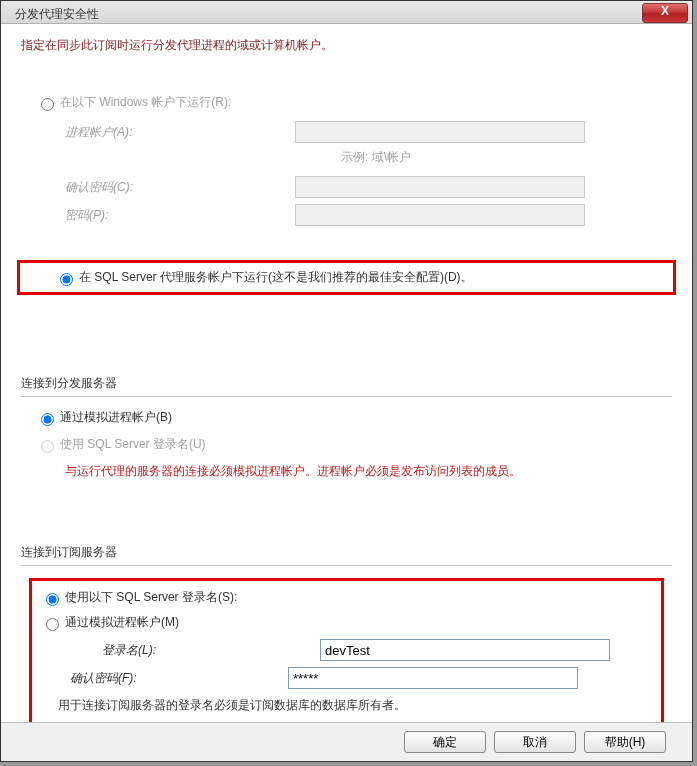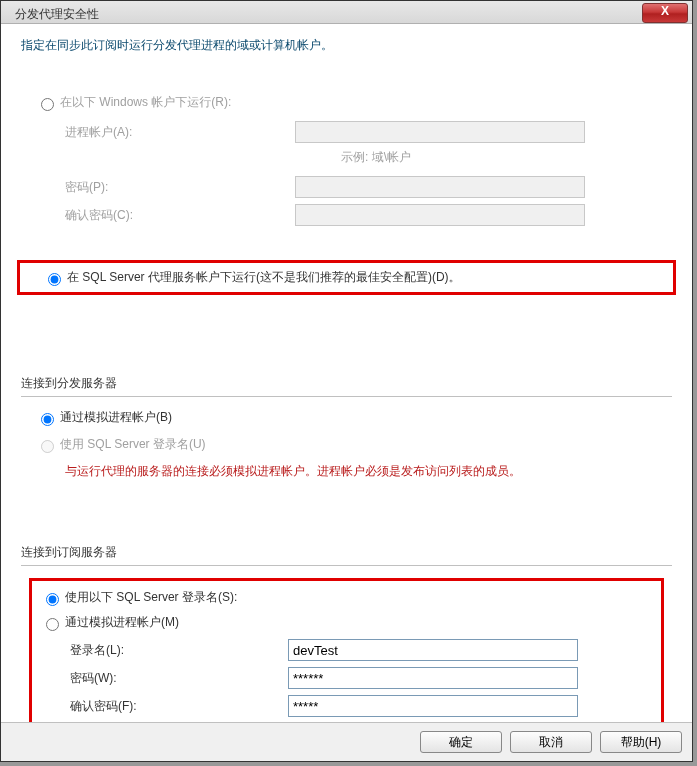--- a/index.html
+++ b/index.html
@@ -49,21 +49,21 @@
     padding: 10px 20px 0 20px;
     position: absolute;
     top: 22px;
     left: 0;
     right: 0;
     bottom: 40px;
     box-sizing: border-box;
   }
   .intro {
     margin: 4px 0 40px 0;
-    color: #0c4a6e;
+    color: #7f1d1d;
   }
   .fieldgroup {
     margin-bottom: 20px;
   }
   .section-header {
     color: #333;
     margin-top: 30px;
     margin-bottom: 4px;
   }
   hr.sep {
@@ -89,20 +89,21 @@
     margin-left: 44px;
   }
   .field-row {
     display: flex;
     align-items: center;
     margin: 6px 0;
   }
   .field-label {
     width: 230px;
     color: #333;
+    font-style: italic;
   }
   .field-input {
     width: 280px;
     height: 18px;
     border: 1px solid #7a9ab5;
     padding: 1px 4px;
     font-size: 13px;
     box-sizing: content-box;
   }
   .field-input:disabled {
@@ -121,40 +122,40 @@
     margin-top: 10px;
     color: #b91c1c;
   }
   .note2 {
     margin-left: 18px;
     margin-top: 8px;
     color: #333;
   }
   .highlight-red {
     border: 3px solid #e00000;
-    padding: 6px 8px;
+    padding: 6px 20px;
     margin-left: -4px;
     margin-right: -4px;
   }
   .highlight-red-big {
     border: 3px solid #e00000;
     padding: 8px 8px 14px 8px;
     margin: 0 8px;
   }
   .footer {
     position: absolute;
     bottom: 0;
     left: 0;
     right: 0;
     height: 38px;
     border-top: 1px solid #c0c0c0;
     display: flex;
     justify-content: flex-end;
     align-items: center;
-    padding-right: 10px;
+    padding-right: 26px;
     gap: 8px;
     background: #f0f0f0;
   }
   .btn {
     min-width: 82px;
     height: 22px;
     border: 1px solid #888;
     border-radius: 3px;
     background: linear-gradient(to bottom, #fdfdfd, #e4e4e4);
     font-size: 12px;
@@ -183,25 +184,25 @@
         <span class="radio-label disabled">在以下 Windows 帐户下运行(R):</span>
       </div>
 
       <div class="indented">
         <div class="field-row">
           <span class="field-label disabled">进程帐户(A):</span>
           <input class="field-input" type="text" disabled="" style="">
         </div>
         <div class="hint">示例: 域\帐户</div>
         <div class="field-row">
+          <span class="field-label disabled">确认密码(C):</span>
+          <input class="field-input" type="password" disabled="" style="">
+        </div>
+        <div class="field-row">
           <span class="field-label disabled">密码(P):</span>
-          <input class="field-input" type="password" disabled="" style="">
-        </div>
-        <div class="field-row">
-          <span class="field-label disabled">确认密码(C):</span>
           <input class="field-input" type="password" disabled="" style="">
         </div>
       </div>
 
       <div style="height:28px"></div>
 
       <div class="highlight-red">
         <div class="radio-row" style="margin-bottom:0;">
           <input type="radio" name="runas" checked="" style="">
           <span class="radio-label">在 SQL Server 代理服务帐户下运行(这不是我们推荐的最佳安全配置)(D)。</span>
@@ -232,26 +233,22 @@
       <div class="radio-row" style="margin-bottom:8px;">
         <input type="radio" name="sub" checked="" style="margin-left: 6px;">
         <span class="radio-label">使用以下 SQL Server 登录名(S):</span>
       </div>
       <div class="radio-row" style="margin-bottom:8px;">
         <input type="radio" name="sub" style="margin-left: 6px;">
         <span class="radio-label">通过模拟进程帐户(M)</span>
       </div>
       <div style="margin-left:30px;">
         <div class="field-row">
-          <span class="field-label" style="width:218px;">登录名(L):</span>
+          <span class="field-label" style="width:218px;margin-left:32px;">登录名(L):</span>
           <input class="field-input" type="text" value="devTest" style="">
-        </div>
-        <div class="field-row">
-          <span class="field-label" style="width:218px;">密码(W):</span>
-          <input class="field-input" type="text" value="******" style="">
         </div>
         <div class="field-row">
           <span class="field-label" style="width:218px;">确认密码(F):</span>
           <input class="field-input" type="text" value="*****" style="">
         </div>
       </div>
       <div class="note2">用于连接订阅服务器的登录名必须是订阅数据库的数据库所有者。</div>
     </div>
 
   </div>

